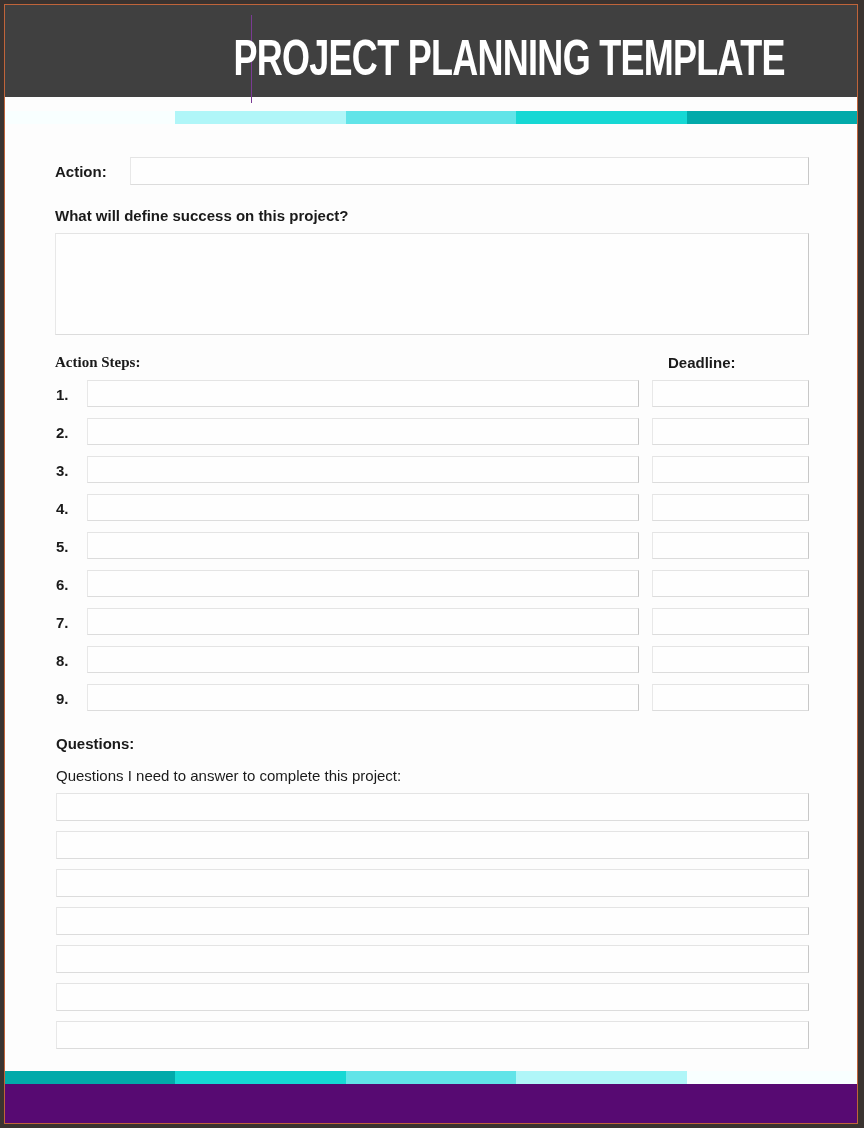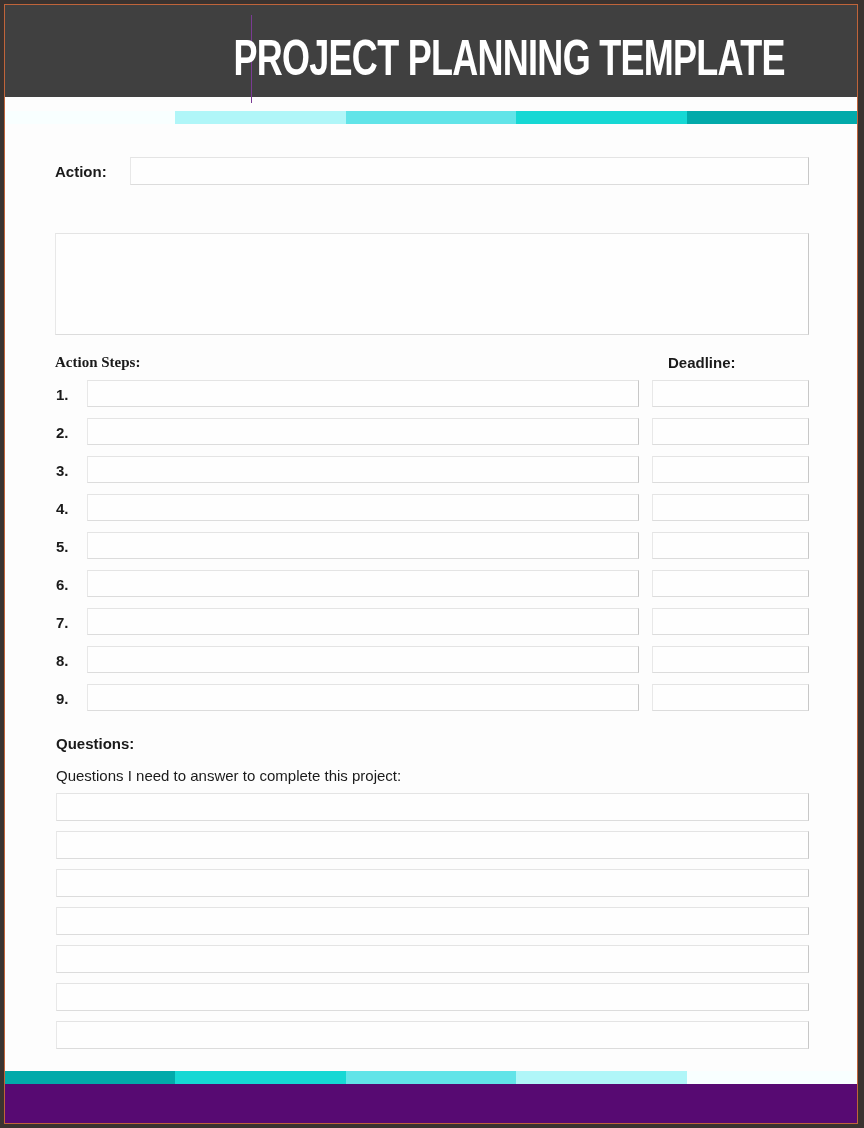--- a/index.html
+++ b/index.html
@@ -82,20 +82,21 @@
     <div class="seg" style="background:#f8ffff"></div>
     <div class="seg" style="background:#b0f6f8"></div>
     <div class="seg" style="background:#62e4e8"></div>
     <div class="seg" style="background:#16d8d4"></div>
     <div class="seg" style="background:#02aaaa"></div>
   </div>
 
   <div class="label" style="left:50px; top:158px;">Action:</div>
   <div class="field" style="left:125px; top:152px; width:679px; height:28px;"></div>
 
+  <div class="label" style="left:50px; top:202px;">What will define success on this project?</div>
   <div class="field" style="left:50px; top:228px; width:754px; height:102px;"></div>
 
   <div class="label" style="left:50px; top:349px;font-family:Liberation Serif, serif;">Action Steps:</div>
   <div class="label" style="left:663px; top:349px;">Deadline:</div>
 
   <div>
     <div>
       <div class="step-num" style="top:381px;">1.</div>
       <div class="field" style="left:82px; top:375px; width:552px; height:27px;"></div>
       <div class="field" style="left:647px; top:375px; width:157px; height:27px;"></div>

